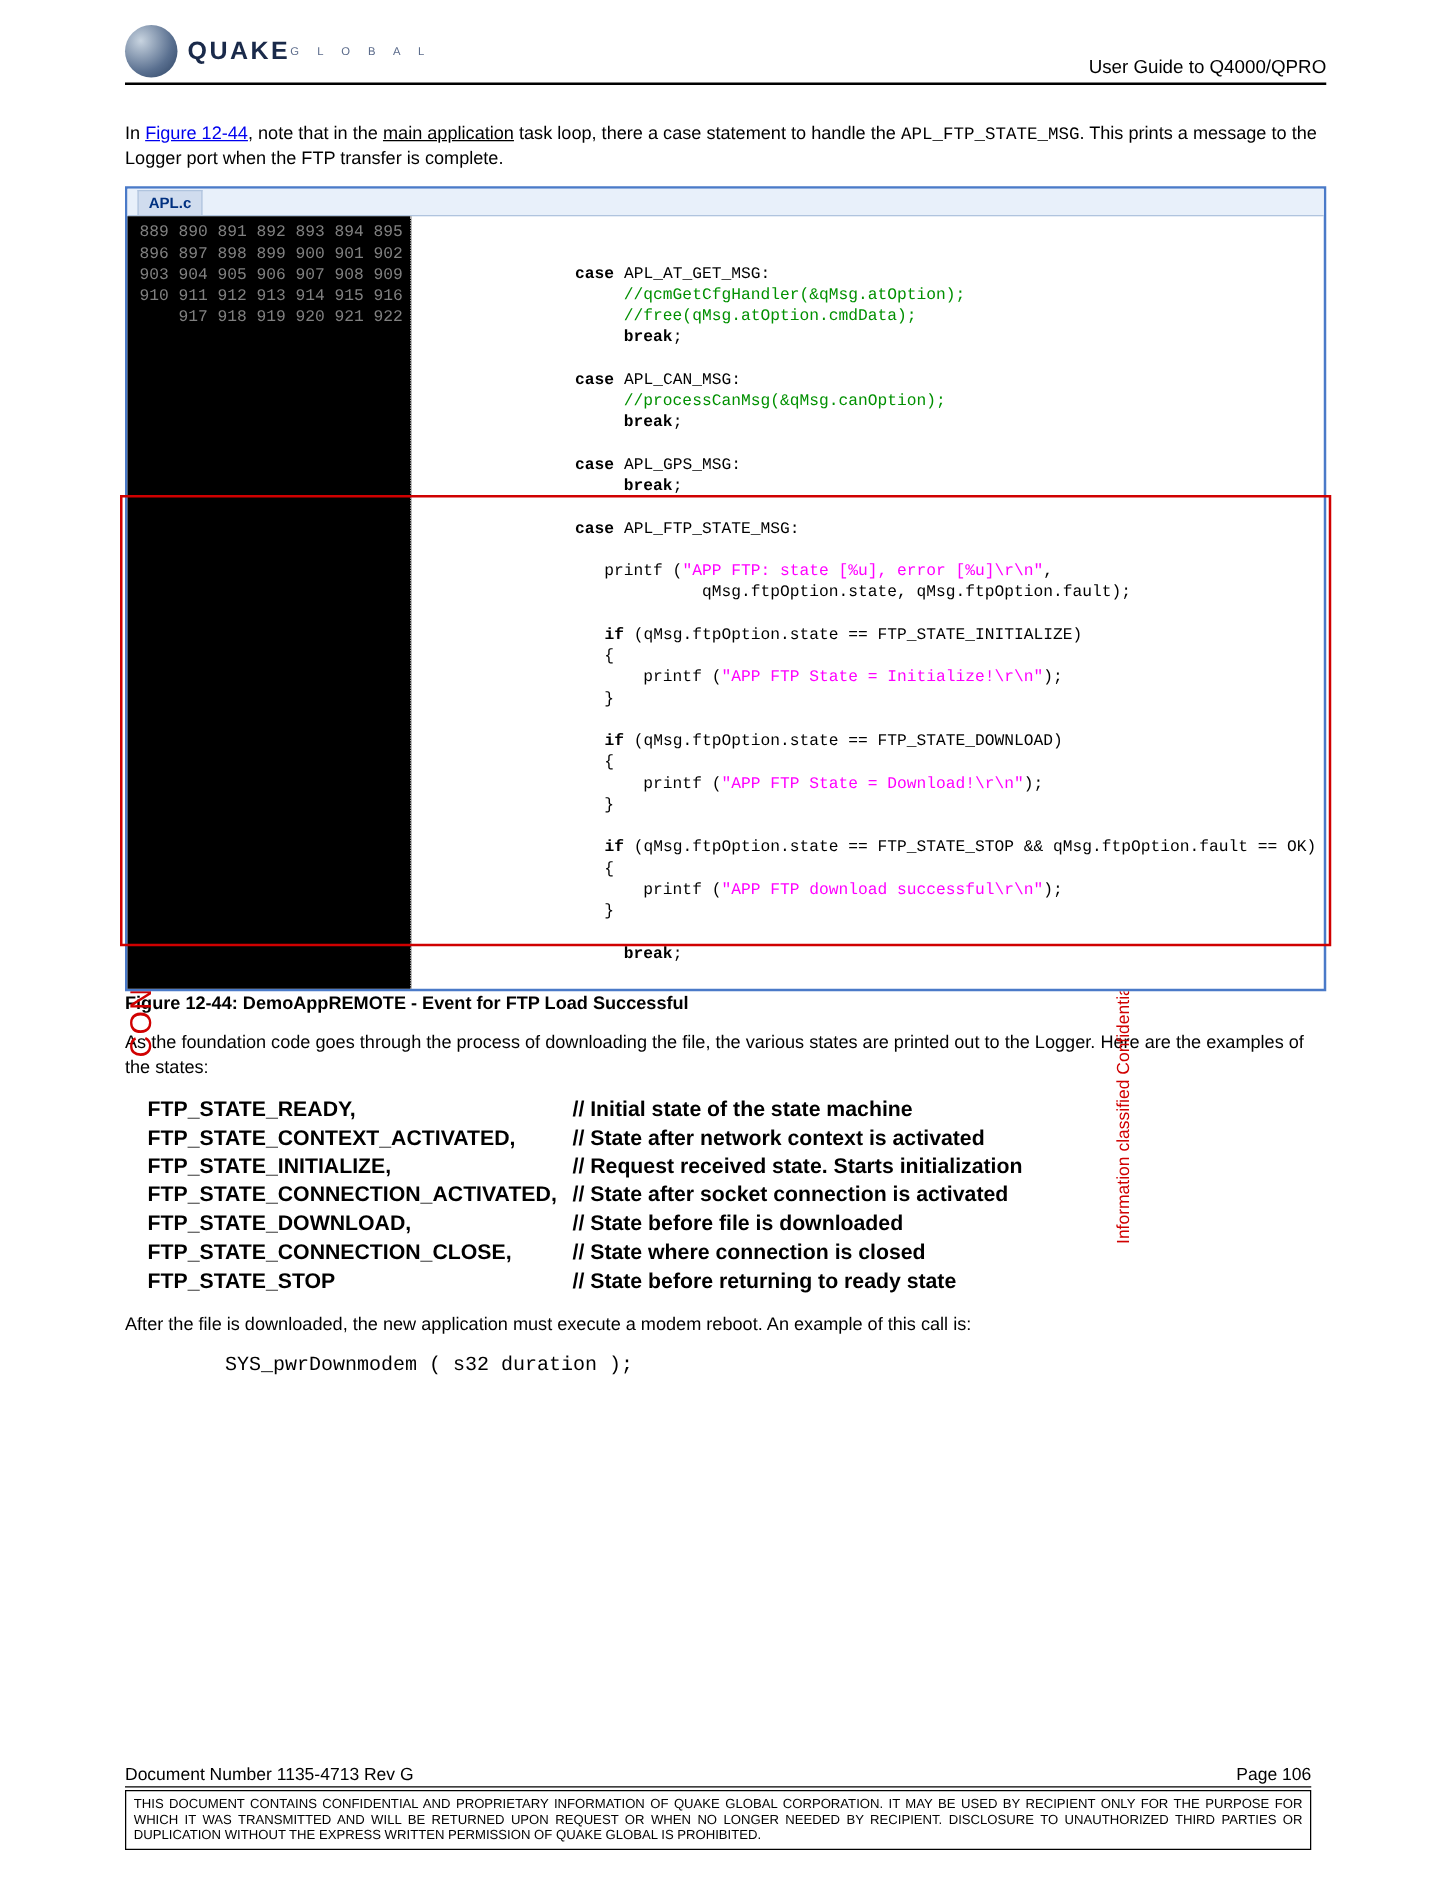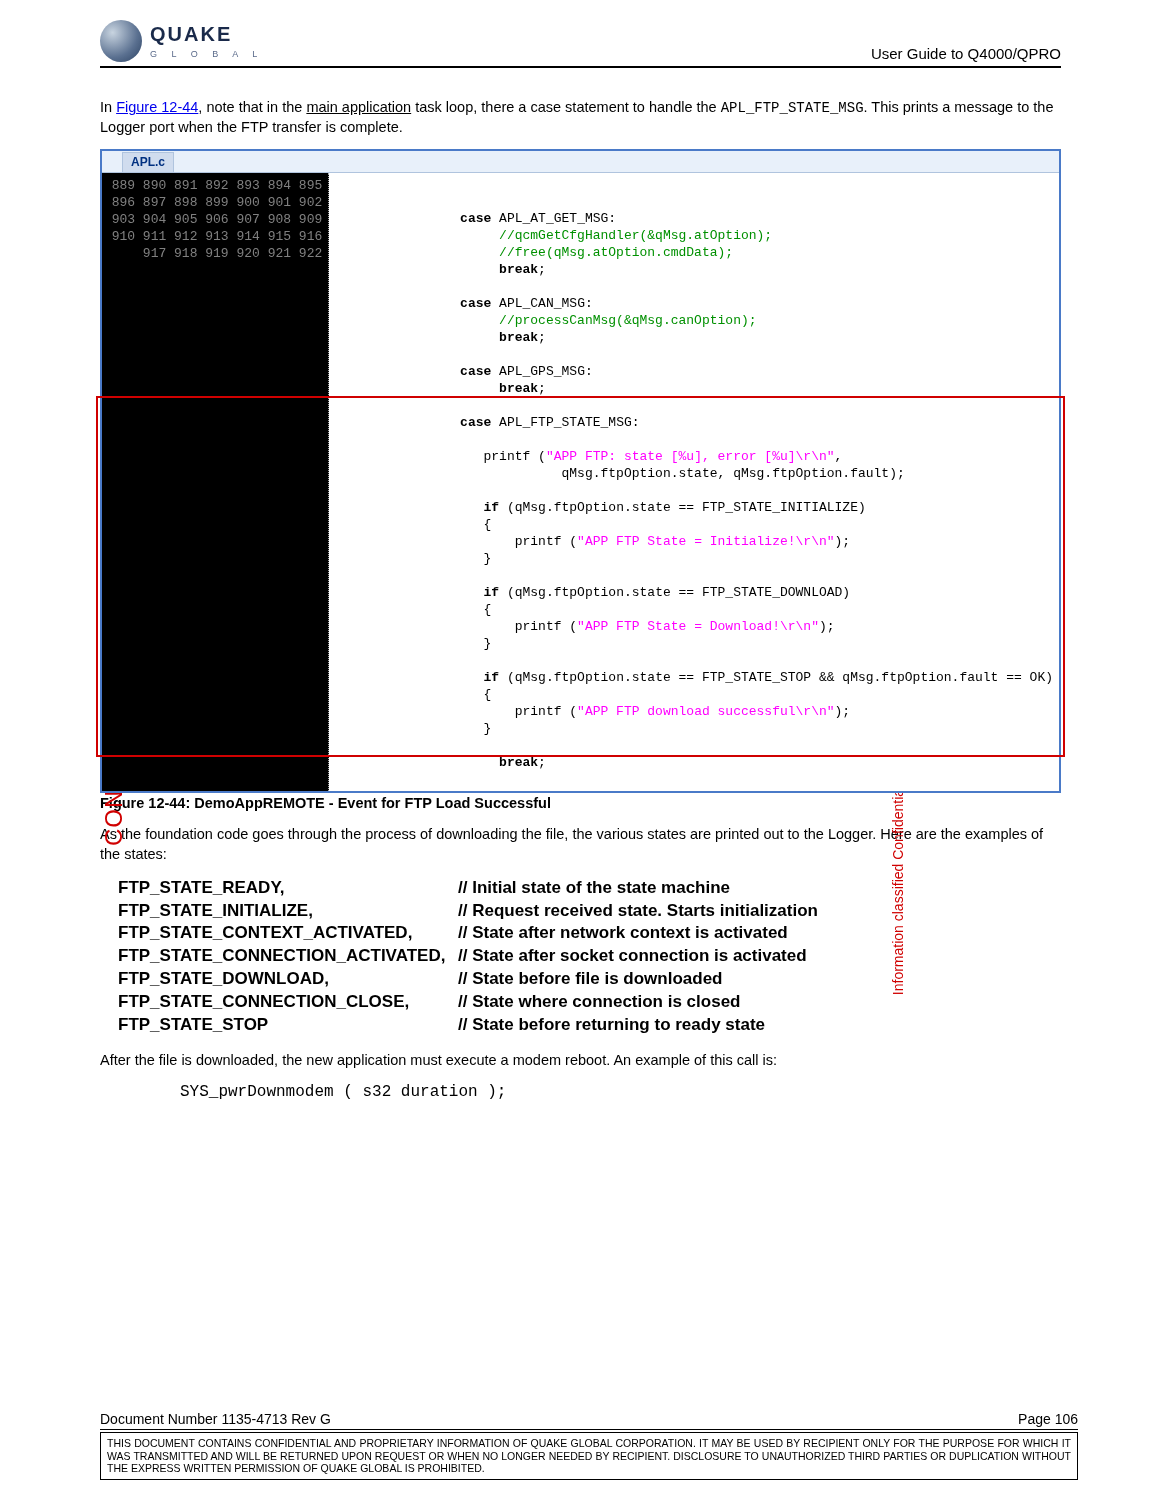--- a/index.html
+++ b/index.html
@@ -1,44 +1,44 @@
 <!DOCTYPE html>
 <html><head>
 <meta charset="utf-8">
 <style>
   * { box-sizing: border-box; margin: 0; padding: 0; }
   body { font-family: Arial, Helvetica, sans-serif; font-size: 13px; color: #000; background: #fff; width: 1161px; position: relative; }
   .page { width: 1161px; height: 1504px; position: relative; padding: 0 100px; }
   .header { display: flex; justify-content: space-between; align-items: flex-end; border-bottom: 2px solid #000; padding: 20px 0 4px 0; margin-bottom: 30px; }
   .logo-block { display: flex; align-items: center; gap: 8px; }
   .logo-globe { width: 42px; height: 42px; border-radius: 50%; background: radial-gradient(circle at 30% 30%, #c8d4e0 0%, #5a7090 60%, #2a4060 100%); }
-  .logo-text { display: flex; flex-direction: column; line-height: 1; }
+  .logo-text { display: flex; flex-direction: row; line-height: 1; }
   .logo-quake { font-size: 20px; font-weight: bold; letter-spacing: 2px; color: #1a2a4a; }
   .logo-global { font-size: 9px; letter-spacing: 6px; color: #5a6a8a; margin-top: 6px; }
   .header-right { font-size: 15px; }
   .body-para { font-size: 14.5px; line-height: 1.35; margin: 0 0 12px 0; }
   .link-text { color: #0000ee; text-decoration: underline; }
   .underline { text-decoration: underline; }
   .mono { font-family: "Courier New", monospace; font-size: 14px; text-align: center; }
   .code-window { border: 2px solid #4a7ac8; margin: 8px 0 2px 0; background: #fff; position: relative; }
-  .cw-tab-bar { background: #e8f0fa; border-bottom: 1px solid #b0c4de; height: 22px; display: flex; align-items: flex-end; padding-left: 20px; }
+  .cw-tab-bar { background: #e8f0fa; border-bottom: 1px solid #b0c4de; height: 22px; display: flex; align-items: flex-end; padding-left: 8px; }
   .cw-tab { background: #d0dcee; border: 1px solid #b0c4de; border-bottom: none; font-size: 12px; font-weight: bold; color: #003080; padding: 2px 8px 0 8px; height: 20px; }
   .cw-body { display: flex; }
   .gutter { background: #000000; color: #808080; font-family: "Courier New", monospace; font-size: 13px; text-align: right; padding: 4px 6px 4px 4px; border-right: 1px dotted #aaa; line-height: 17px; min-width: 50px; }
   .code-area { font-family: "Courier New", monospace; font-size: 13px; padding: 20px 6px; line-height: 17px; white-space: pre; flex: 1; color: #000; }
   .kw { font-weight: bold; }
   .cmt { color: #009000; }
   .str { color: #ff00ff; }
   .red-box { position: absolute; border: 2px solid #d00000; background: transparent; pointer-events: none; }
   .caption { font-size: 14.5px; font-weight: bold; margin: 2px 0 14px 0; }
   .state-table { margin: 10px 0 14px 18px; font-size: 17px; font-weight: bold; line-height: 1.35; }
   .state-row { display: flex; }
   .state-name { width: 340px; }
   .center-code { font-family: "Courier New", monospace; font-size: 16px; margin: 10px 0 10px 80px; }
-  .footer { position: absolute; bottom: 24px; left: 100px; right: 83px; }
+  .footer { position: absolute; bottom: 24px; left: 100px; right: 112px; }
   .footer-top { display: flex; justify-content: space-between; font-size: 14px; border-bottom: 1px solid #000; padding-bottom: 2px; }
   .footer-disclaimer { border: 1px solid #000; font-size: 10.5px; padding: 4px 6px; margin-top: 2px; text-align: justify; line-height: 1.2; }
   .side-confidential { position: absolute; left: 20px; top: 50%; transform: translateY(-50%) rotate(-90deg); transform-origin: center; color: #d00000; font-size: 24px; letter-spacing: 1px; font-family: Arial, sans-serif; }
   .side-info { position: absolute; right: 20px; top: 50%; transform: translateY(-50%) rotate(-90deg); transform-origin: center; color: #d00000; font-size: 14px; white-space: nowrap; }
 </style>
 </head>
 <body>
 
 <div class="page">
 
@@ -140,26 +140,26 @@
   <div class="caption">Figure 12-44:  DemoAppREMOTE - Event for FTP Load Successful</div>
 
   <p class="body-para">As the foundation code goes through the process of downloading the file, the various states are printed out to the Logger. Here are the examples of the states:</p>
 
   <div class="state-table" id="stateTable">
       <div class="state-row">
         <div class="state-name">FTP_STATE_READY,</div>
         <div>// Initial state of the state machine</div>
       </div>
       <div class="state-row">
+        <div class="state-name">FTP_STATE_CONTEXT_ACTIVATED,</div>
+        <div>// State after network context is activated</div>
+      </div>
+      <div class="state-row">
         <div class="state-name">FTP_STATE_INITIALIZE,</div>
         <div>// Request received state. Starts initialization</div>
-      </div>
-      <div class="state-row">
-        <div class="state-name">FTP_STATE_CONTEXT_ACTIVATED,</div>
-        <div>// State after network context is activated</div>
       </div>
       <div class="state-row">
         <div class="state-name">FTP_STATE_CONNECTION_ACTIVATED,</div>
         <div>// State after socket connection is activated</div>
       </div>
       <div class="state-row">
         <div class="state-name">FTP_STATE_DOWNLOAD,</div>
         <div>// State before file is downloaded</div>
       </div>
       <div class="state-row">

